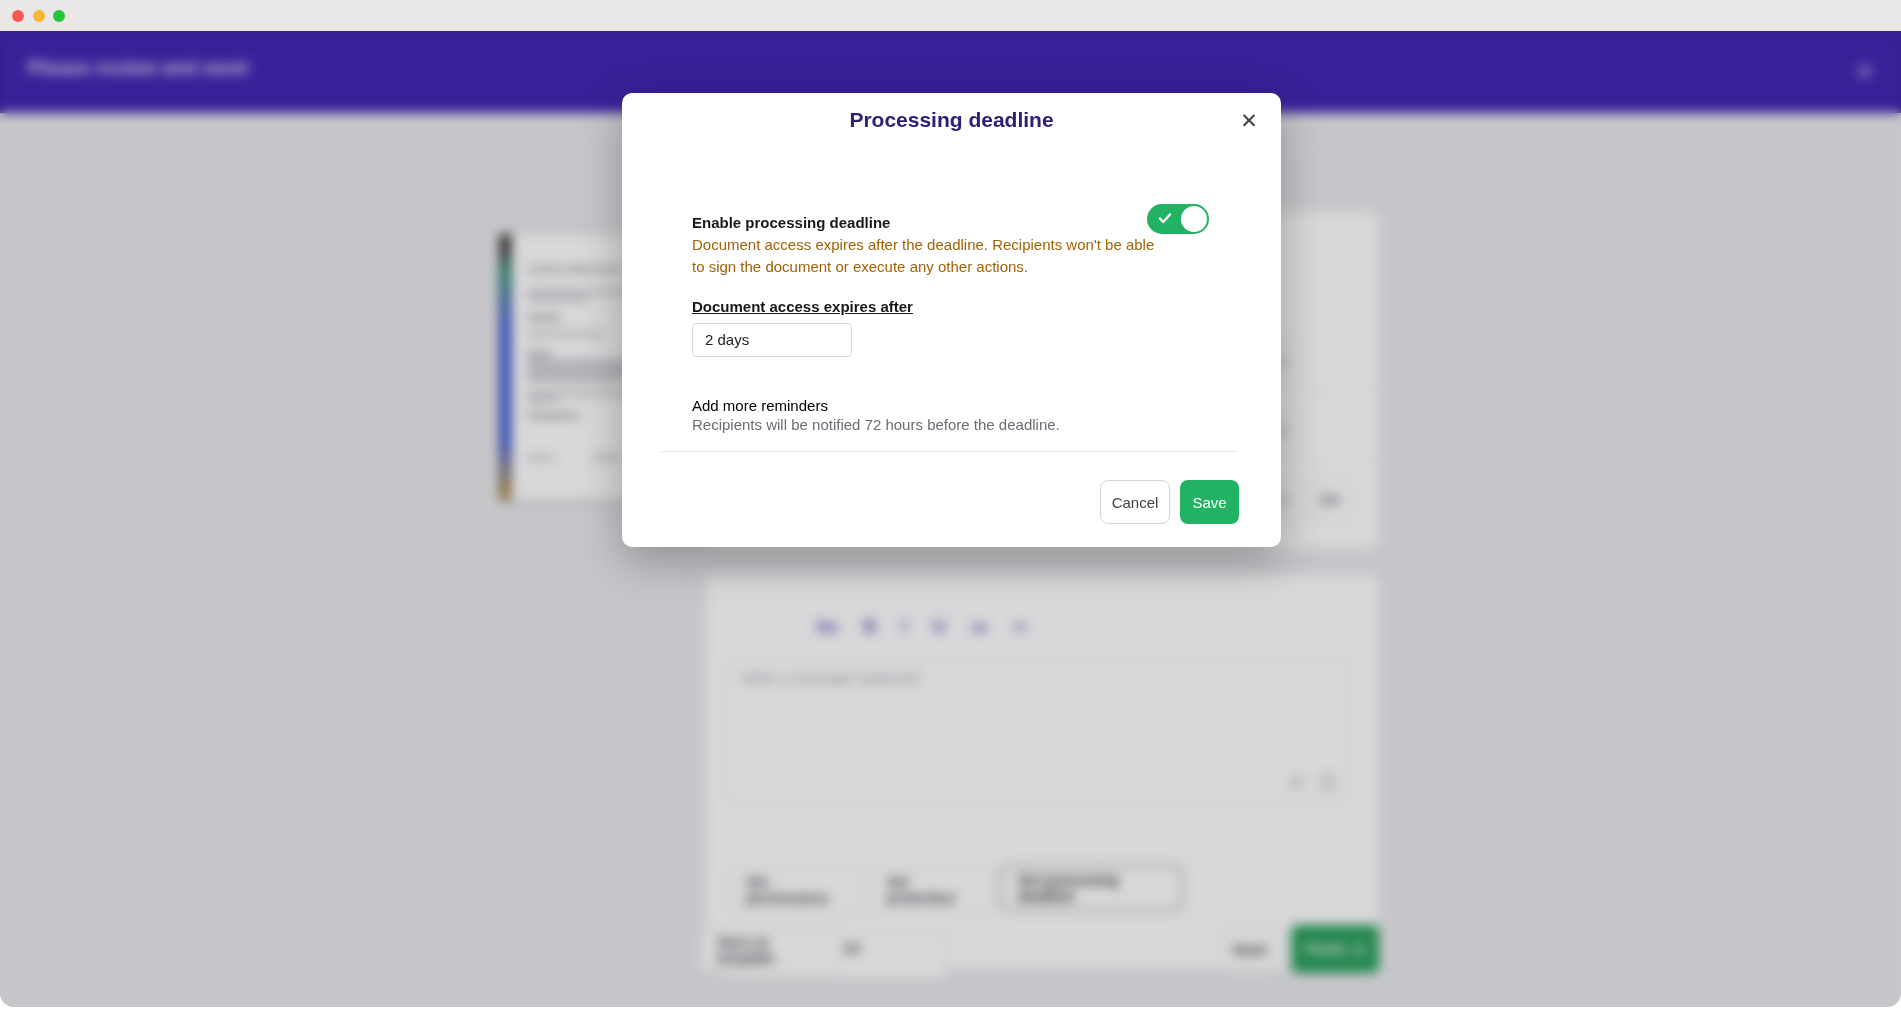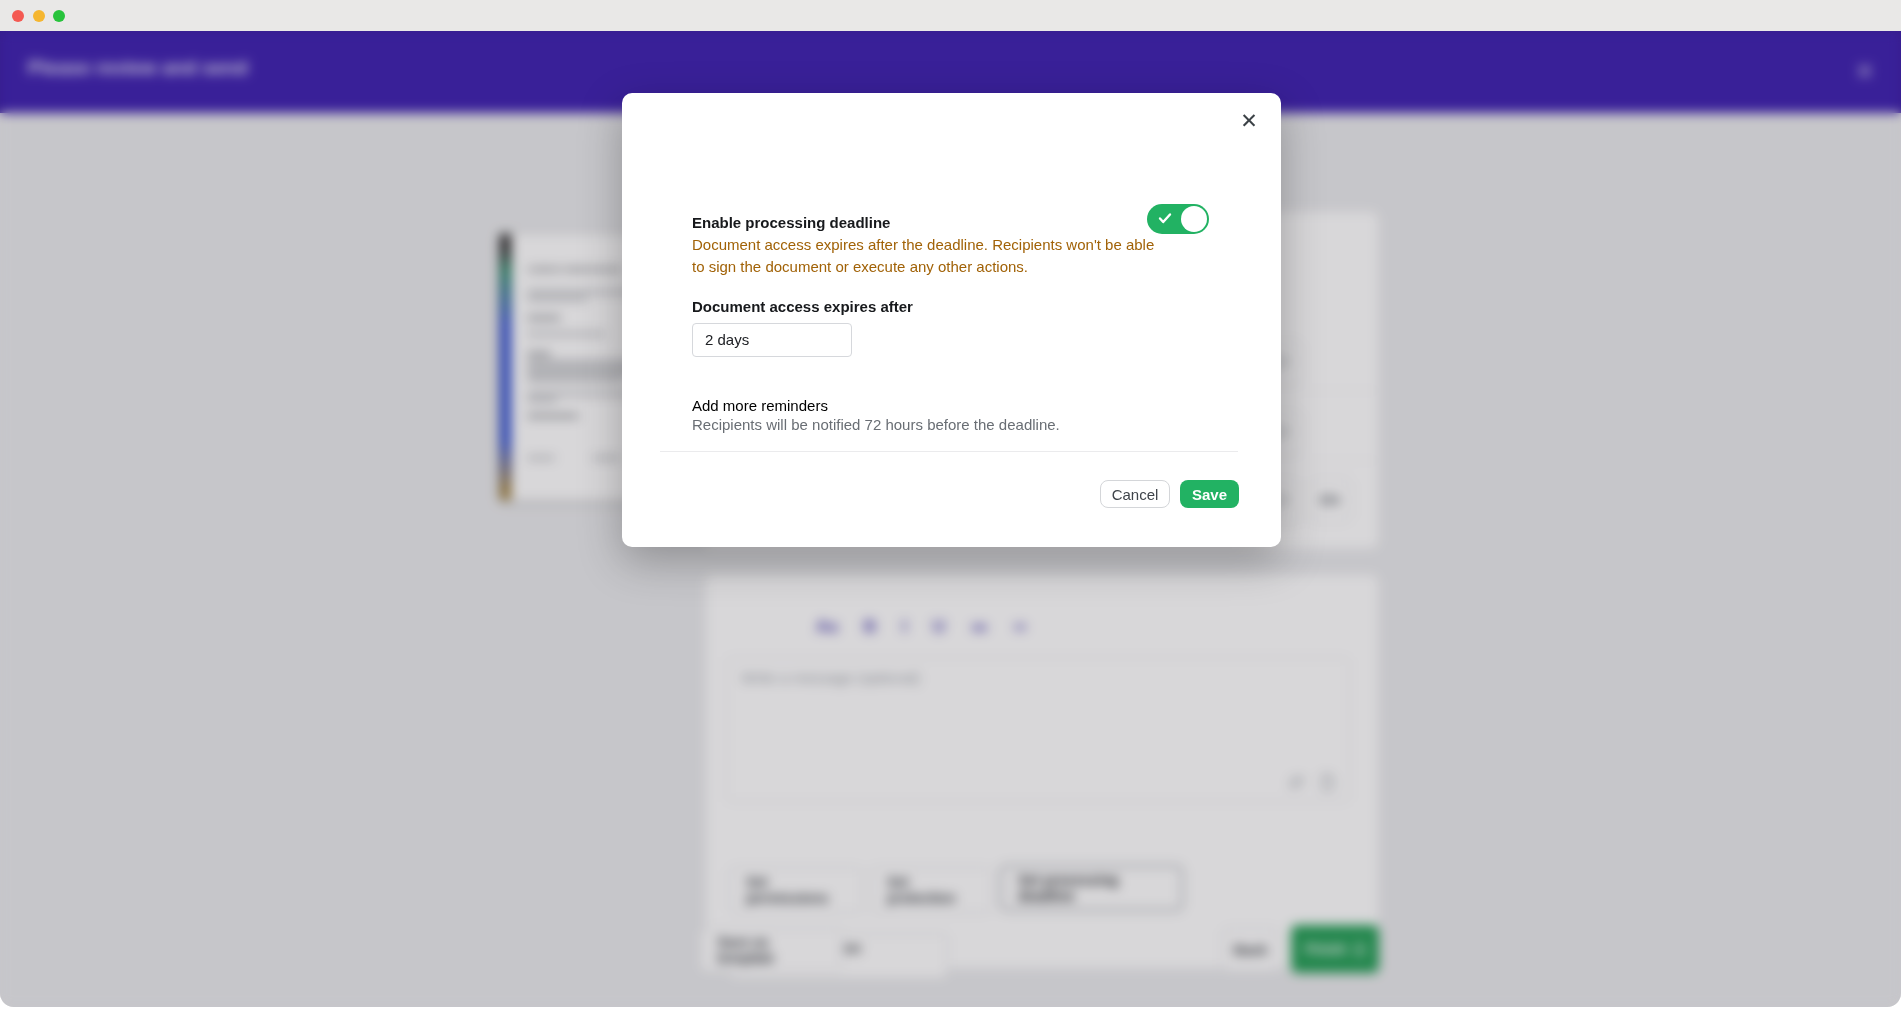--- a/index.html
+++ b/index.html
@@ -67,24 +67,24 @@
   .m-label { position:absolute; left:70px; font-size:15px; font-weight:bold; color:#17191c; }
   .m-desc { position:absolute; left:70px; top:141px; width:478px; font-size:15px; line-height:22px; color:#a16207; }
   .toggle { position:absolute; right:72px; top:111px; width:62px; height:30px; border-radius:15px; background:#22b263; cursor:pointer; }
   .knob { position:absolute; right:2px; top:2px; width:26px; height:26px; border-radius:50%; background:#ffffff; }
   .tick { position:absolute; left:11px; top:8px; }
   .select { position:absolute; left:70px; top:230px; width:160px; height:34px; border:1px solid #d6d8dc; border-radius:4px;
             background:#ffffff; font-size:15px; color:#202226; line-height:32px; padding-left:12px; cursor:pointer; }
   .m-note { position:absolute; left:70px; top:282px; font-size:15px; color:#696e74;margin-top:41px; }
   .m-link { position:absolute; left:70px; top:304px; font-size:15px; color:#000000; cursor:pointer; }
   .m-divider { position:absolute; left:38px; right:43px; top:358px; height:1px; background:#ebebed; }
-  .m-btn { position:absolute; top:387px; height:28px; border-radius:8px; display:flex; align-items:center; justify-content:center;
+  .m-btn { position:absolute; top:387px; height:44px; border-radius:8px; display:flex; align-items:center; justify-content:center;
            font-size:15px; cursor:pointer; }
   .m-cancel { left:478px; width:70px; background:#ffffff; border:1px solid #d4d6d9; color:#3f444a; font-weight:500; }
-  .m-save { left:558px; width:59px; background:#22b263; color:#ffffff; font-weight:bold; }
+  .m-save { left:558px; width:59px; background:#22b263; color:#ffffff; font-weight:normal; }
 
   svg { display:block; }
 </style>
 </head>
 <body>
 
 <div class="window">
 
   <div class="titlebar">
     <span class="light red"></span>
@@ -204,36 +204,37 @@
           <span class="finish-circ">➔</span>
         </div>
 
       </div>
     </div>
 
     <div class="backdrop"></div>
   </div>
 
   <div class="modal">
+    <div class="modal-title">Processing deadline</div>
     <div class="modal-close">✕</div>
 
     <div class="m-label" style="top:121px;text-align:center;">Enable processing deadline</div>
 
     <div class="toggle">
       <span class="tick">
         <svg width="14" height="13" viewBox="0 0 14 13" fill="none" stroke="#ffffff" stroke-width="2.4" stroke-linecap="round" stroke-linejoin="round">
             <path d="M2 6.5 l3.2 3.5 L12 2.5"></path>
           </svg>
       </span>
       <span class="knob"></span>
     </div>
 
     <div class="m-desc">Document access expires after the deadline. Recipients won't be able to sign the document or execute any other actions.</div>
 
-    <div class="m-label" style="top:205px;">Document access expires after</div>
+    <div class="m-label" style="top:205px;text-decoration:underline;">Document access expires after</div>
     <div class="select">2 days</div>
 
     <div class="m-note">Recipients will be notified 72 hours before the deadline.</div>
     <div class="m-link">Add more reminders</div>
 
     <div class="m-divider"></div>
 
     <div class="m-btn m-cancel">
       <span>Cancel</span>
     </div>

